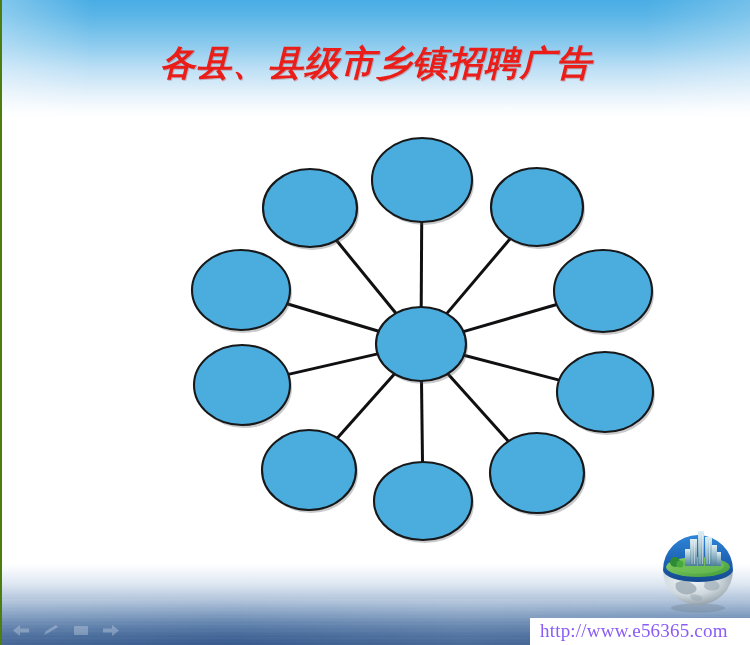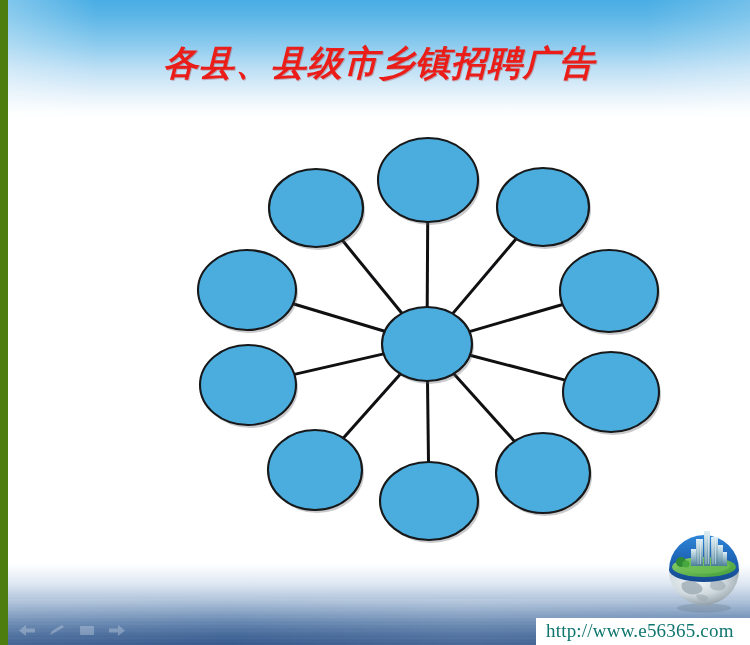--- a/index.html
+++ b/index.html
@@ -10,21 +10,21 @@
   body {
     font-family: "Liberation Sans", sans-serif;
   }
 
   #slide {
     position: relative;
     width: 750px;
     height: 645px;
     overflow: hidden;
     background: #ffffff;
-    border-left: 8px solid #4d7c0f;
+    border-left: 2px solid #4d7c0f;
     box-sizing: border-box;
   }
 
   
   .sky-band {
     position: absolute;
     left: 0; top: 0;
     width: 100%;
     height: 118px;
     background: linear-gradient(to bottom,
@@ -166,21 +166,21 @@
     width: 222px;
     height: 27px;
     background: #ffffff;
   }
   .url-text {
     position: absolute;
     left: 538px;
     top: 620px;
     font-family: "Liberation Serif", "DejaVu Serif", serif;
     font-size: 19px;
-    color: #0f766e;
+    color: #8b5cf6;
     letter-spacing: 0.2px;
     white-space: nowrap;
   }
 </style>
 </head>
 <body>
 
 <div id="slide">
 
   <div class="sky-band"></div>

